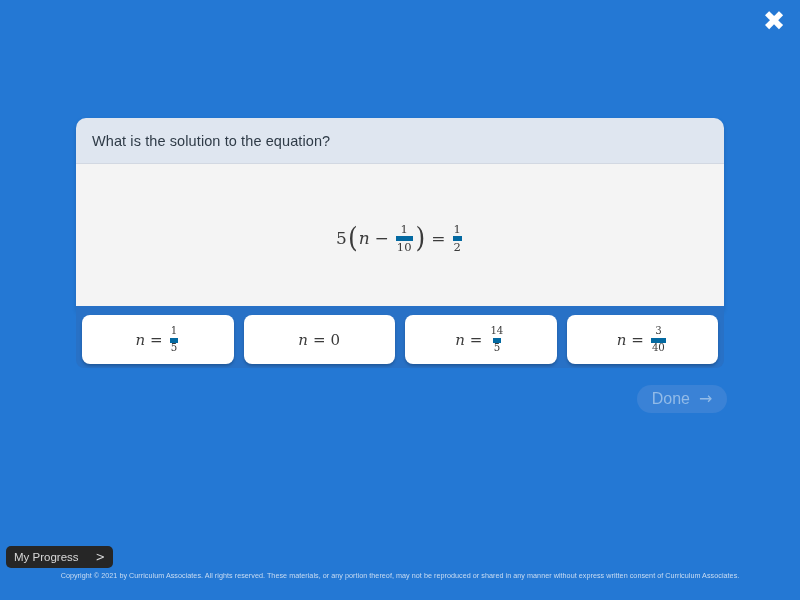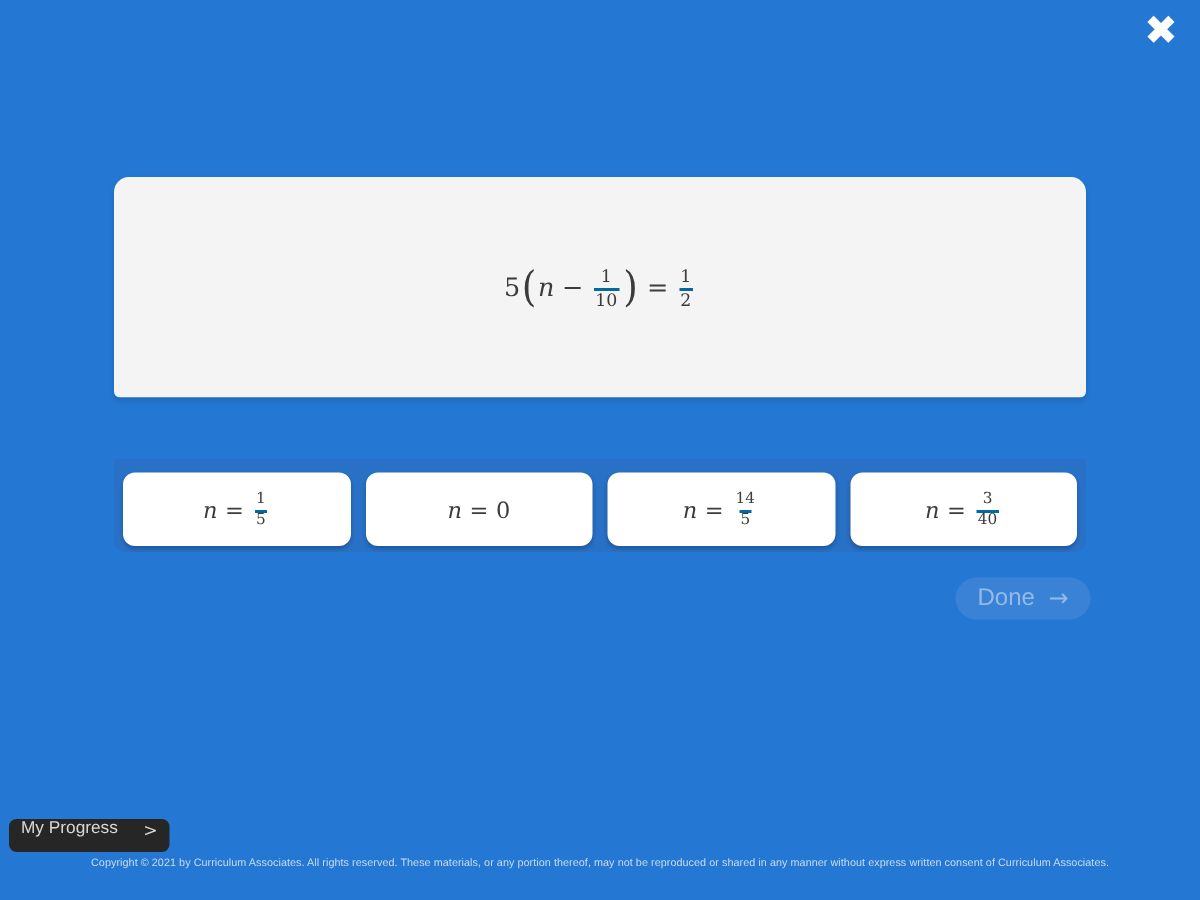--- a/index.html
+++ b/index.html
@@ -100,21 +100,21 @@
     line-height: 1.06;
     margin: 0 2px;
     position: relative;
     top: 0.5px;
   }
   .frac .num {
     padding: 0 1px;
   }
   .frac .den {
     padding: 0 1px;
-    border-top: 2px solid #0369a1;
+    border-top: 5px solid #0369a1;
     margin-top: 1px;
   }
 
   
   .answers-tray {
     position: absolute;
     left: 76px;
     top: 306px;
     width: 648px;
     height: 62px;
@@ -175,21 +175,21 @@
 
   
   .progress-pill {
     position: absolute;
     left: 6px;
     top: 546px;
     height: 22px;
     background: #262626;
     border-radius: 5px;
     display: flex;
-    align-items: flex-start;
+    align-items: center;
     cursor: pointer;
     overflow: hidden;
   }
   .progress-pill .label {
     color: #d8d8d8;
     font-size: 11.5px;
     padding: 0 8px;
     display: flex;
     align-items: center;
   }
@@ -222,20 +222,23 @@
   }
 </style>
 </head>
 <body>
 
 <div class="close-btn">
   <span class="glyph">✖</span>
 </div>
 
 <div class="question-card">
+  <div class="card-header">
+    <span class="qtext">What is the solution to the equation?</span>
+  </div>
   <div class="card-body">
     <span class="math equation">
       <span>5</span>
       <span class="paren">(</span>
       <span class="var">n</span>
       <span class="op">−</span>
       <span class="frac">
         <span class="num">1</span>
         <span class="den">10</span>
       </span>

